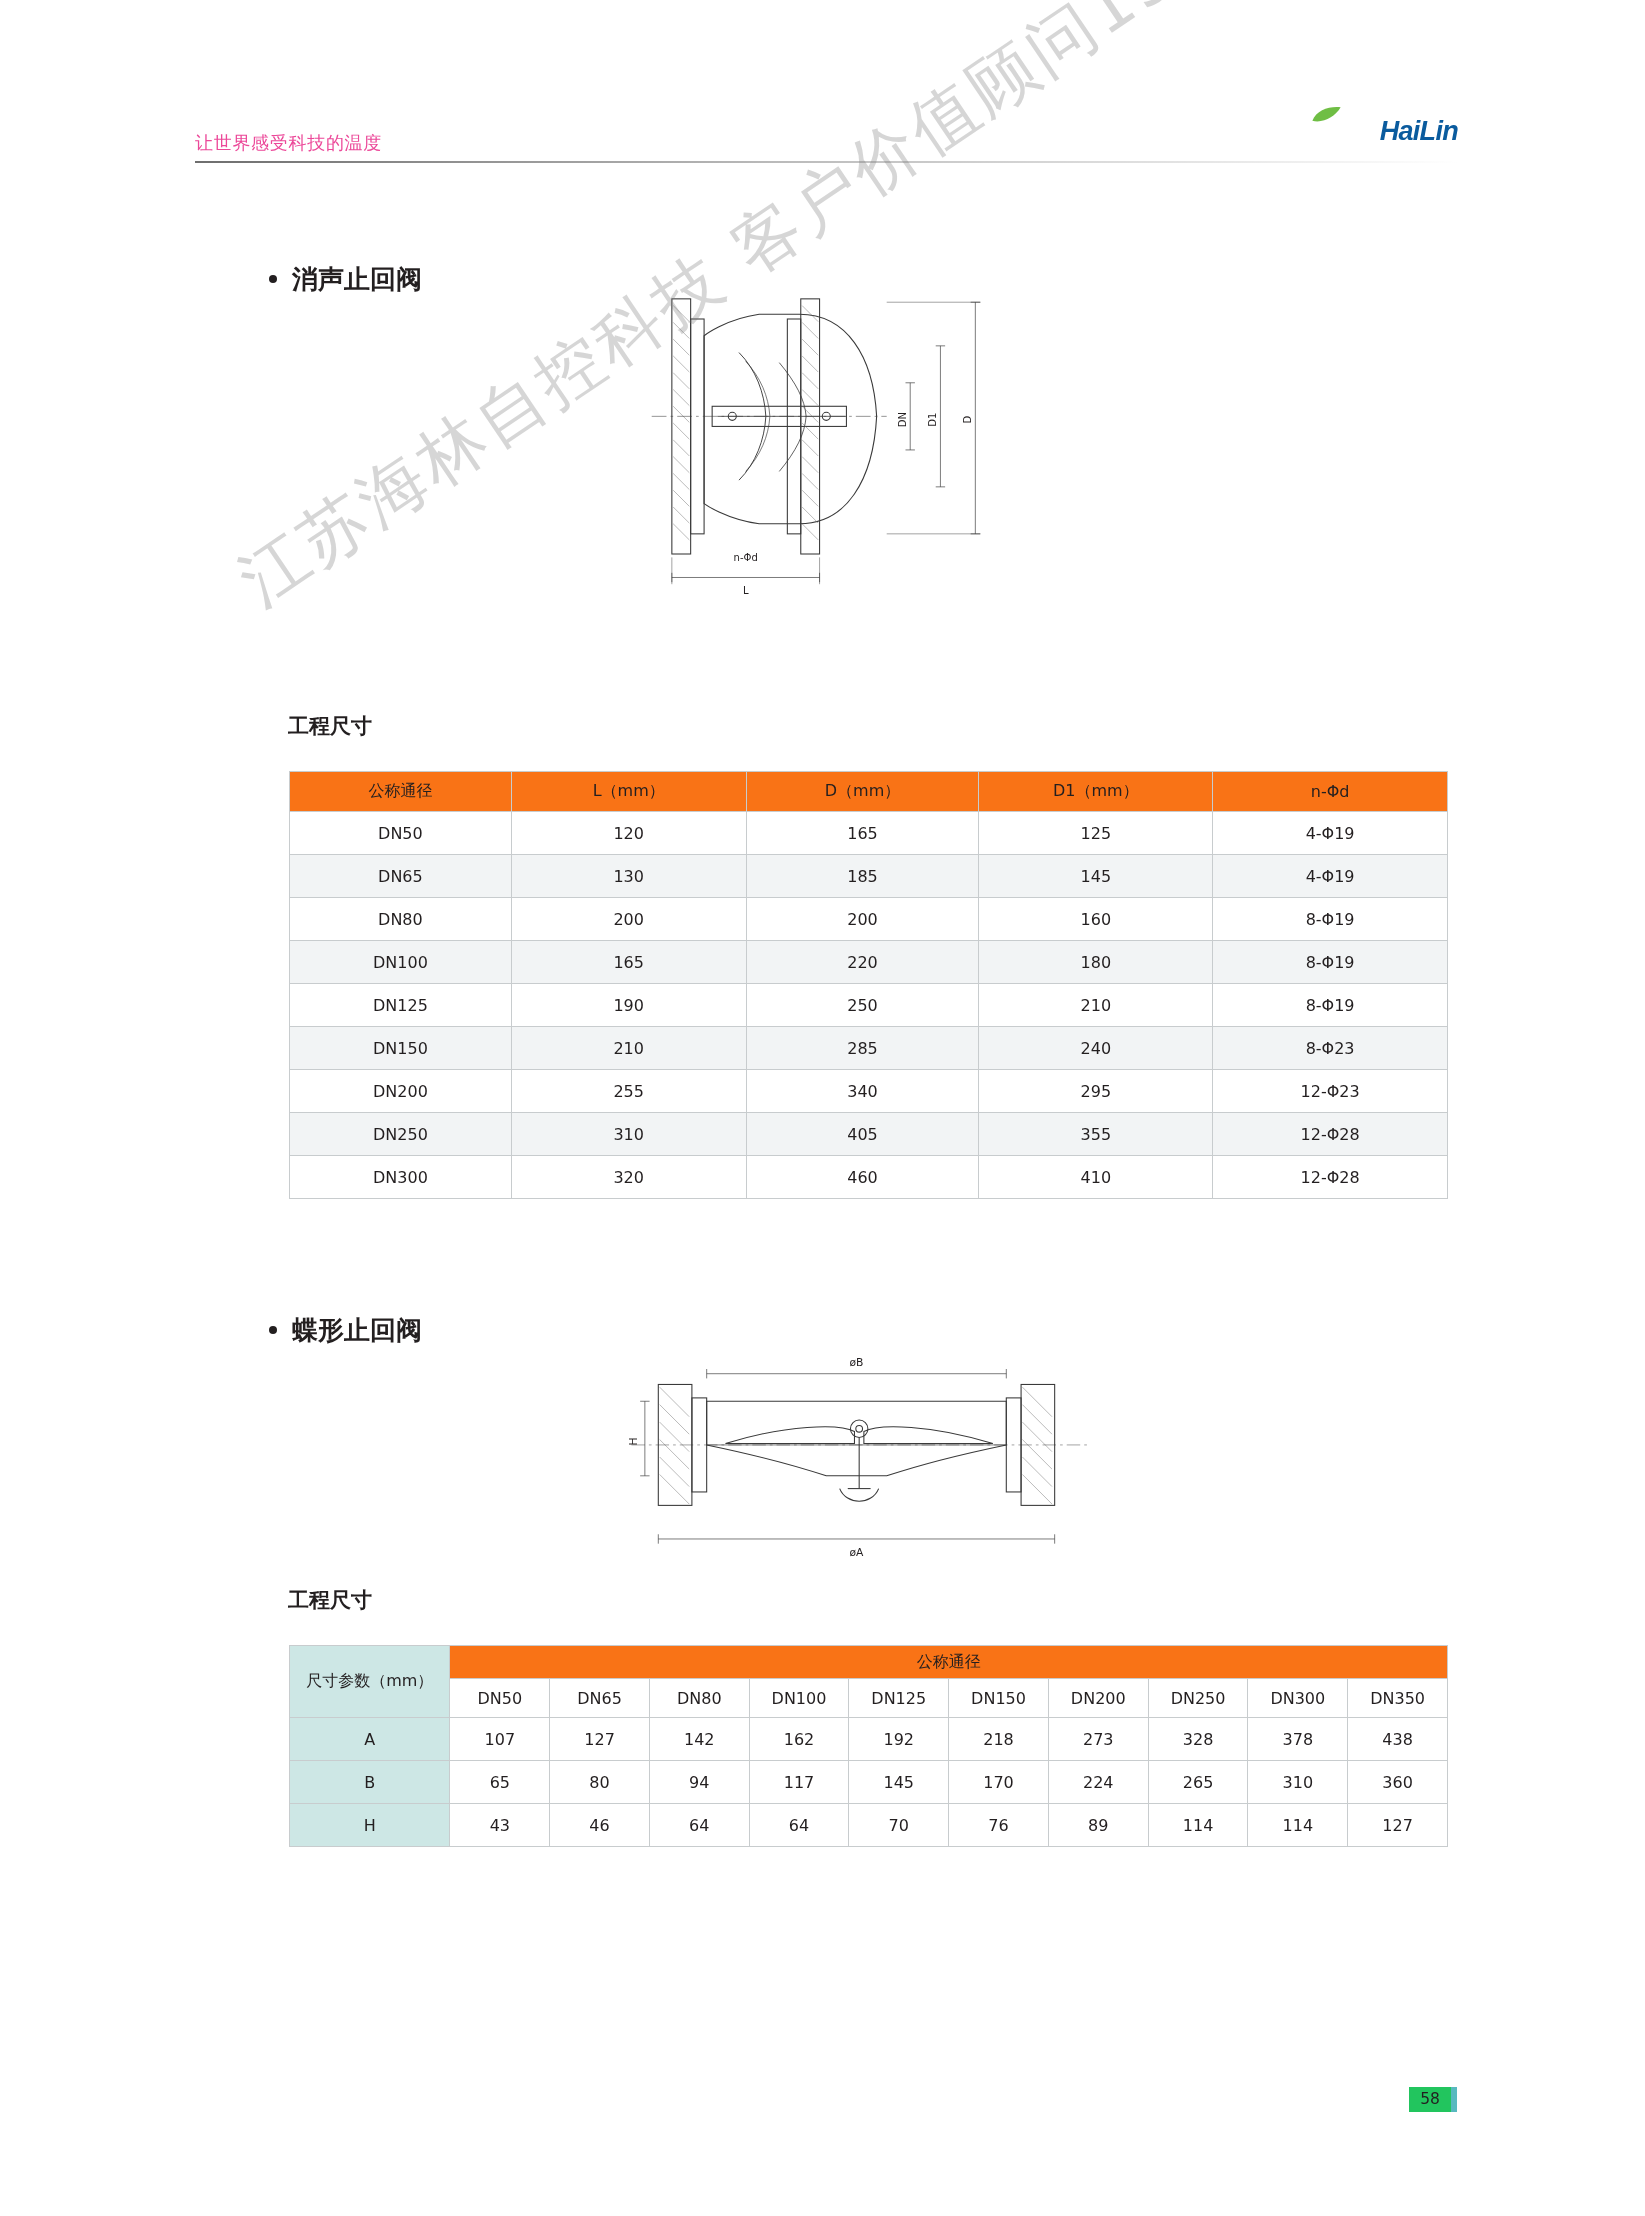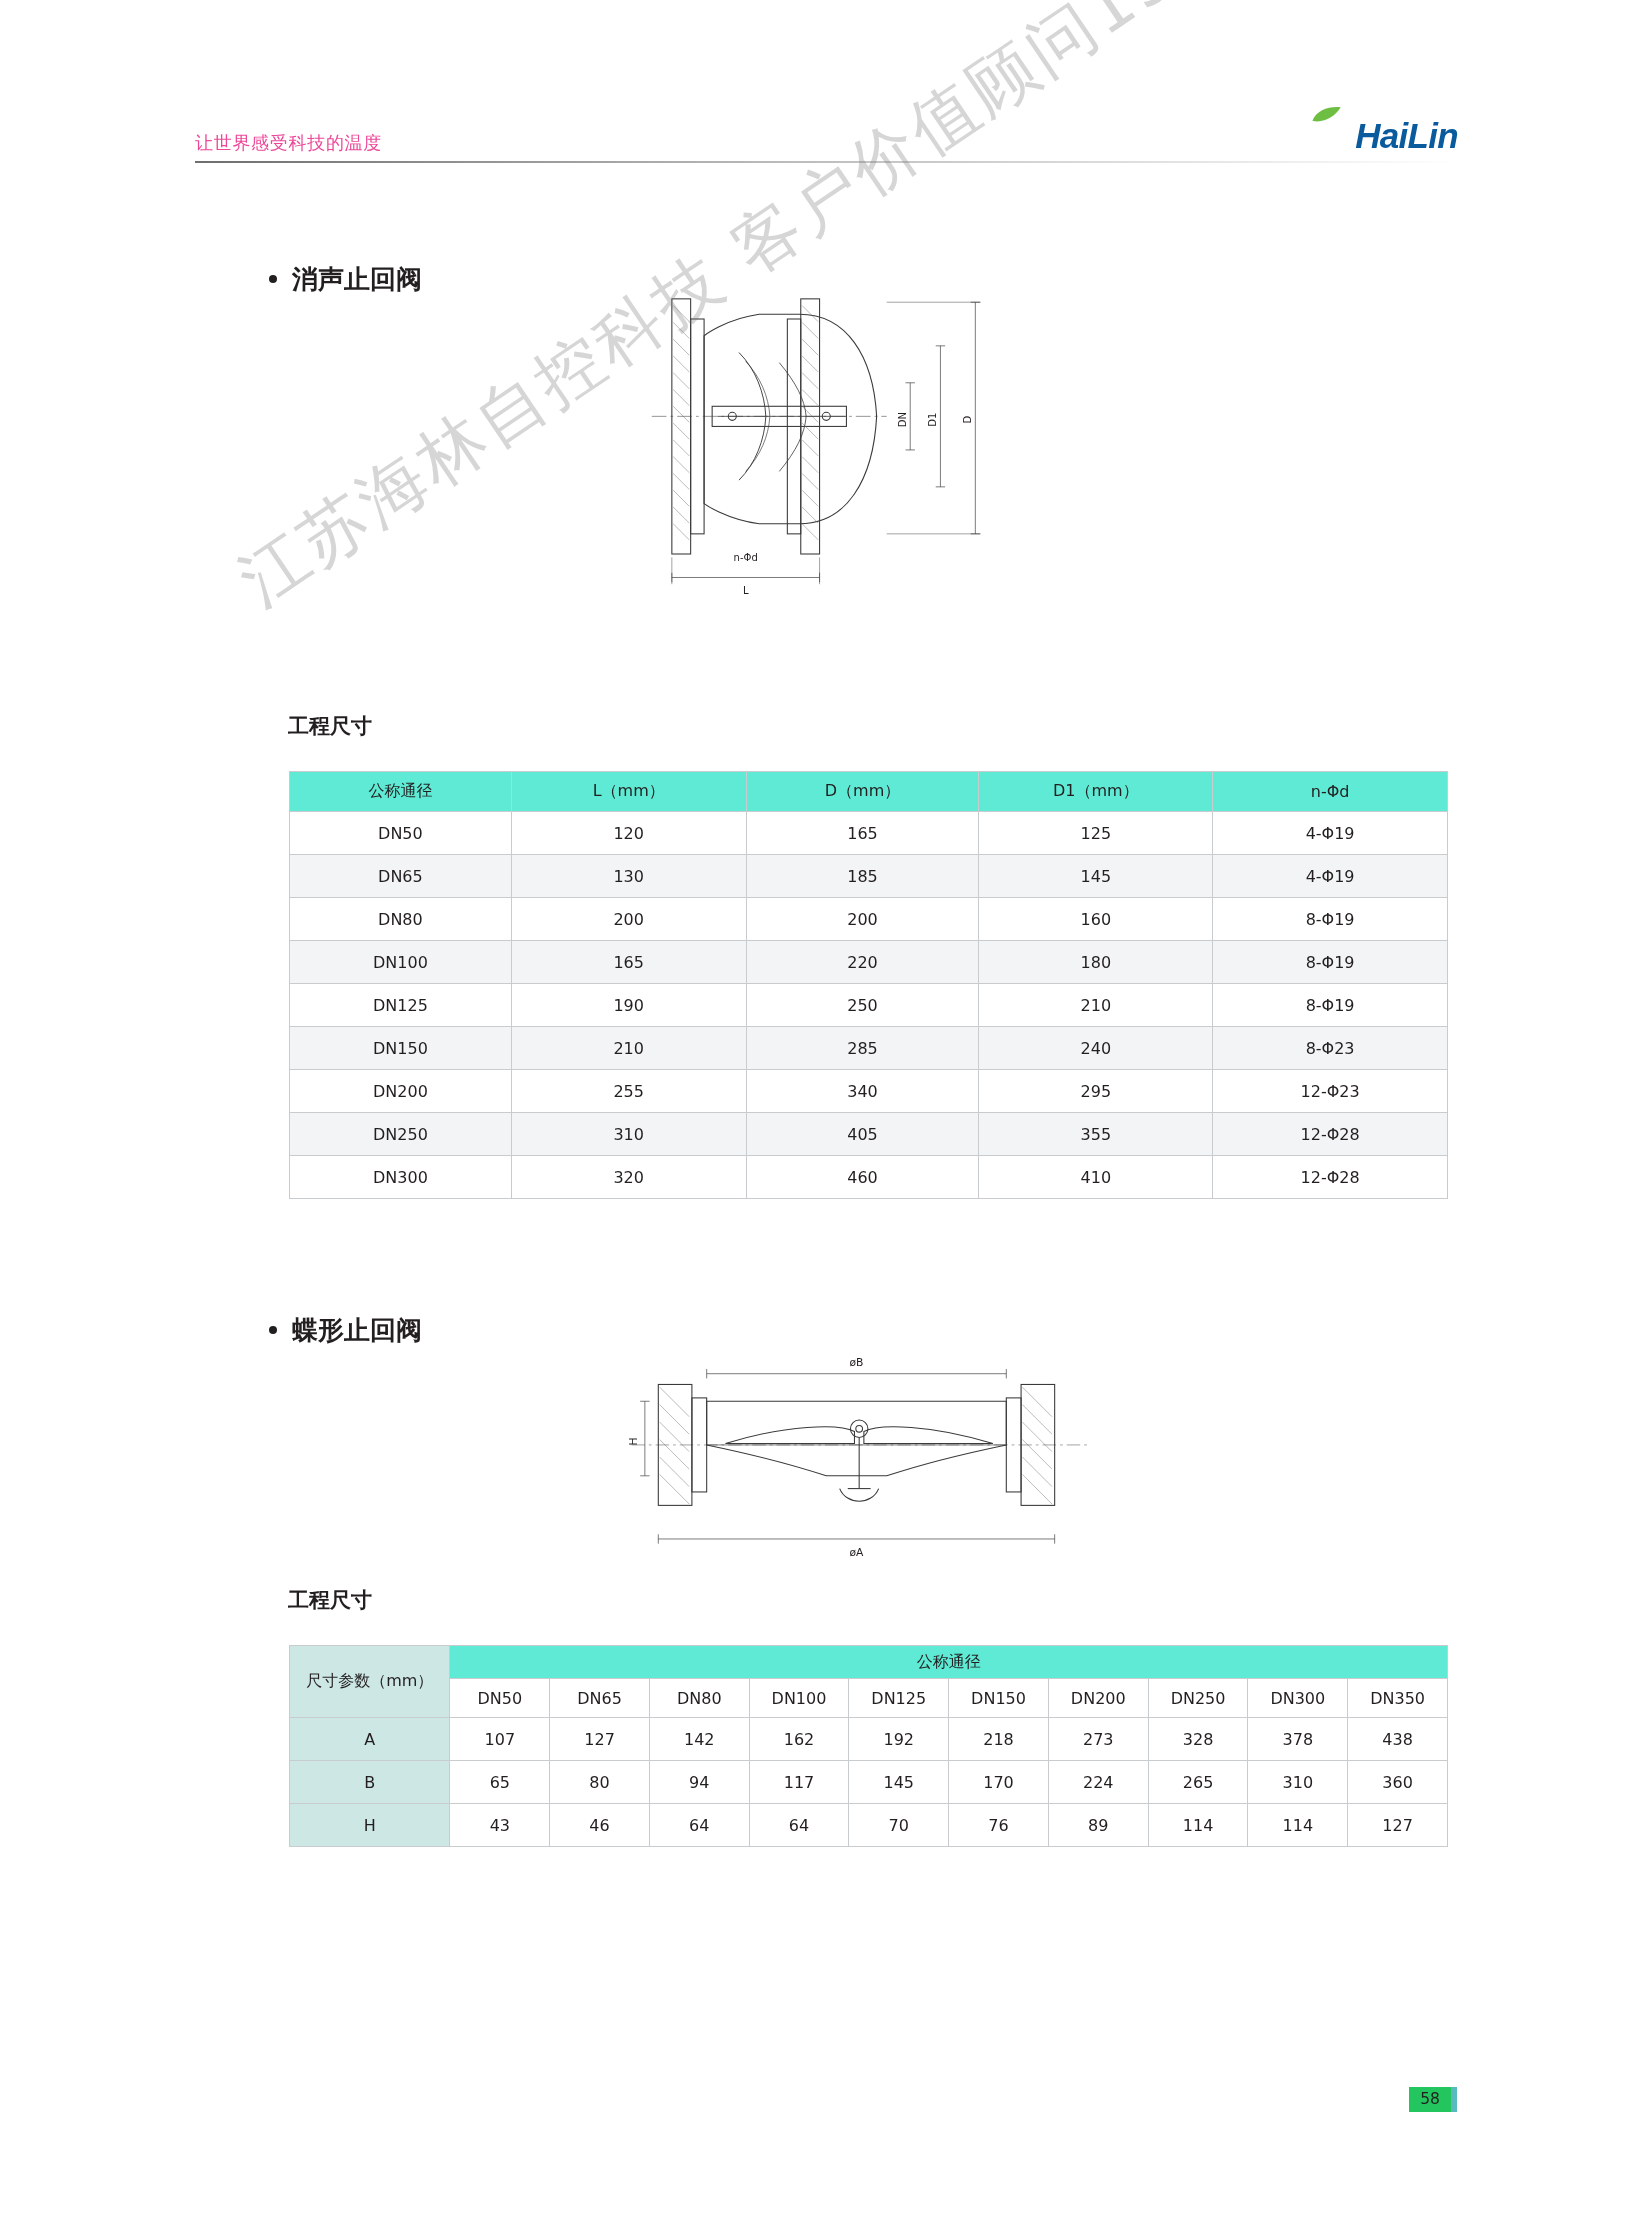--- a/index.html
+++ b/index.html
@@ -37,21 +37,21 @@
     left: 0;
     top: 30px;
     width: 1263px;
     height: 2px;
     background: linear-gradient(to right, #6e6e6e 0%, #b9b9b9 45%, #ffffff 100%);
   }
   .brand-logo {
     position: absolute;
     right: 0;
     top: -15px;
-    font-size: 35px;
+    font-size: 27px;
     font-weight: bold;
     color: #0a5b9e;
     font-style: italic;
     letter-spacing: -0.7px;
     font-family: "Liberation Sans", sans-serif;
   }
   .brand-leaf {
     position: absolute;
     right: 116px;
     top: -25.5px;
@@ -96,21 +96,21 @@
     font-family: "DejaVu Sans", sans-serif;
   }
   table.dim-table th,
   table.dim-table td {
     border: 0.7px solid #c8ccce;
     text-align: center;
     vertical-align: middle;
     padding: 0;
   }
   table.dim-table thead th {
-    background: #5eead4;
+    background: #f97316;
     height: 39px;
     font-weight: normal;
   }
   table.dim-table tbody td {
     height: 42px;
     background: #ffffff;
   }
   table.dim-table tbody tr.alt td {
     background: #f2f4f5;
   }

